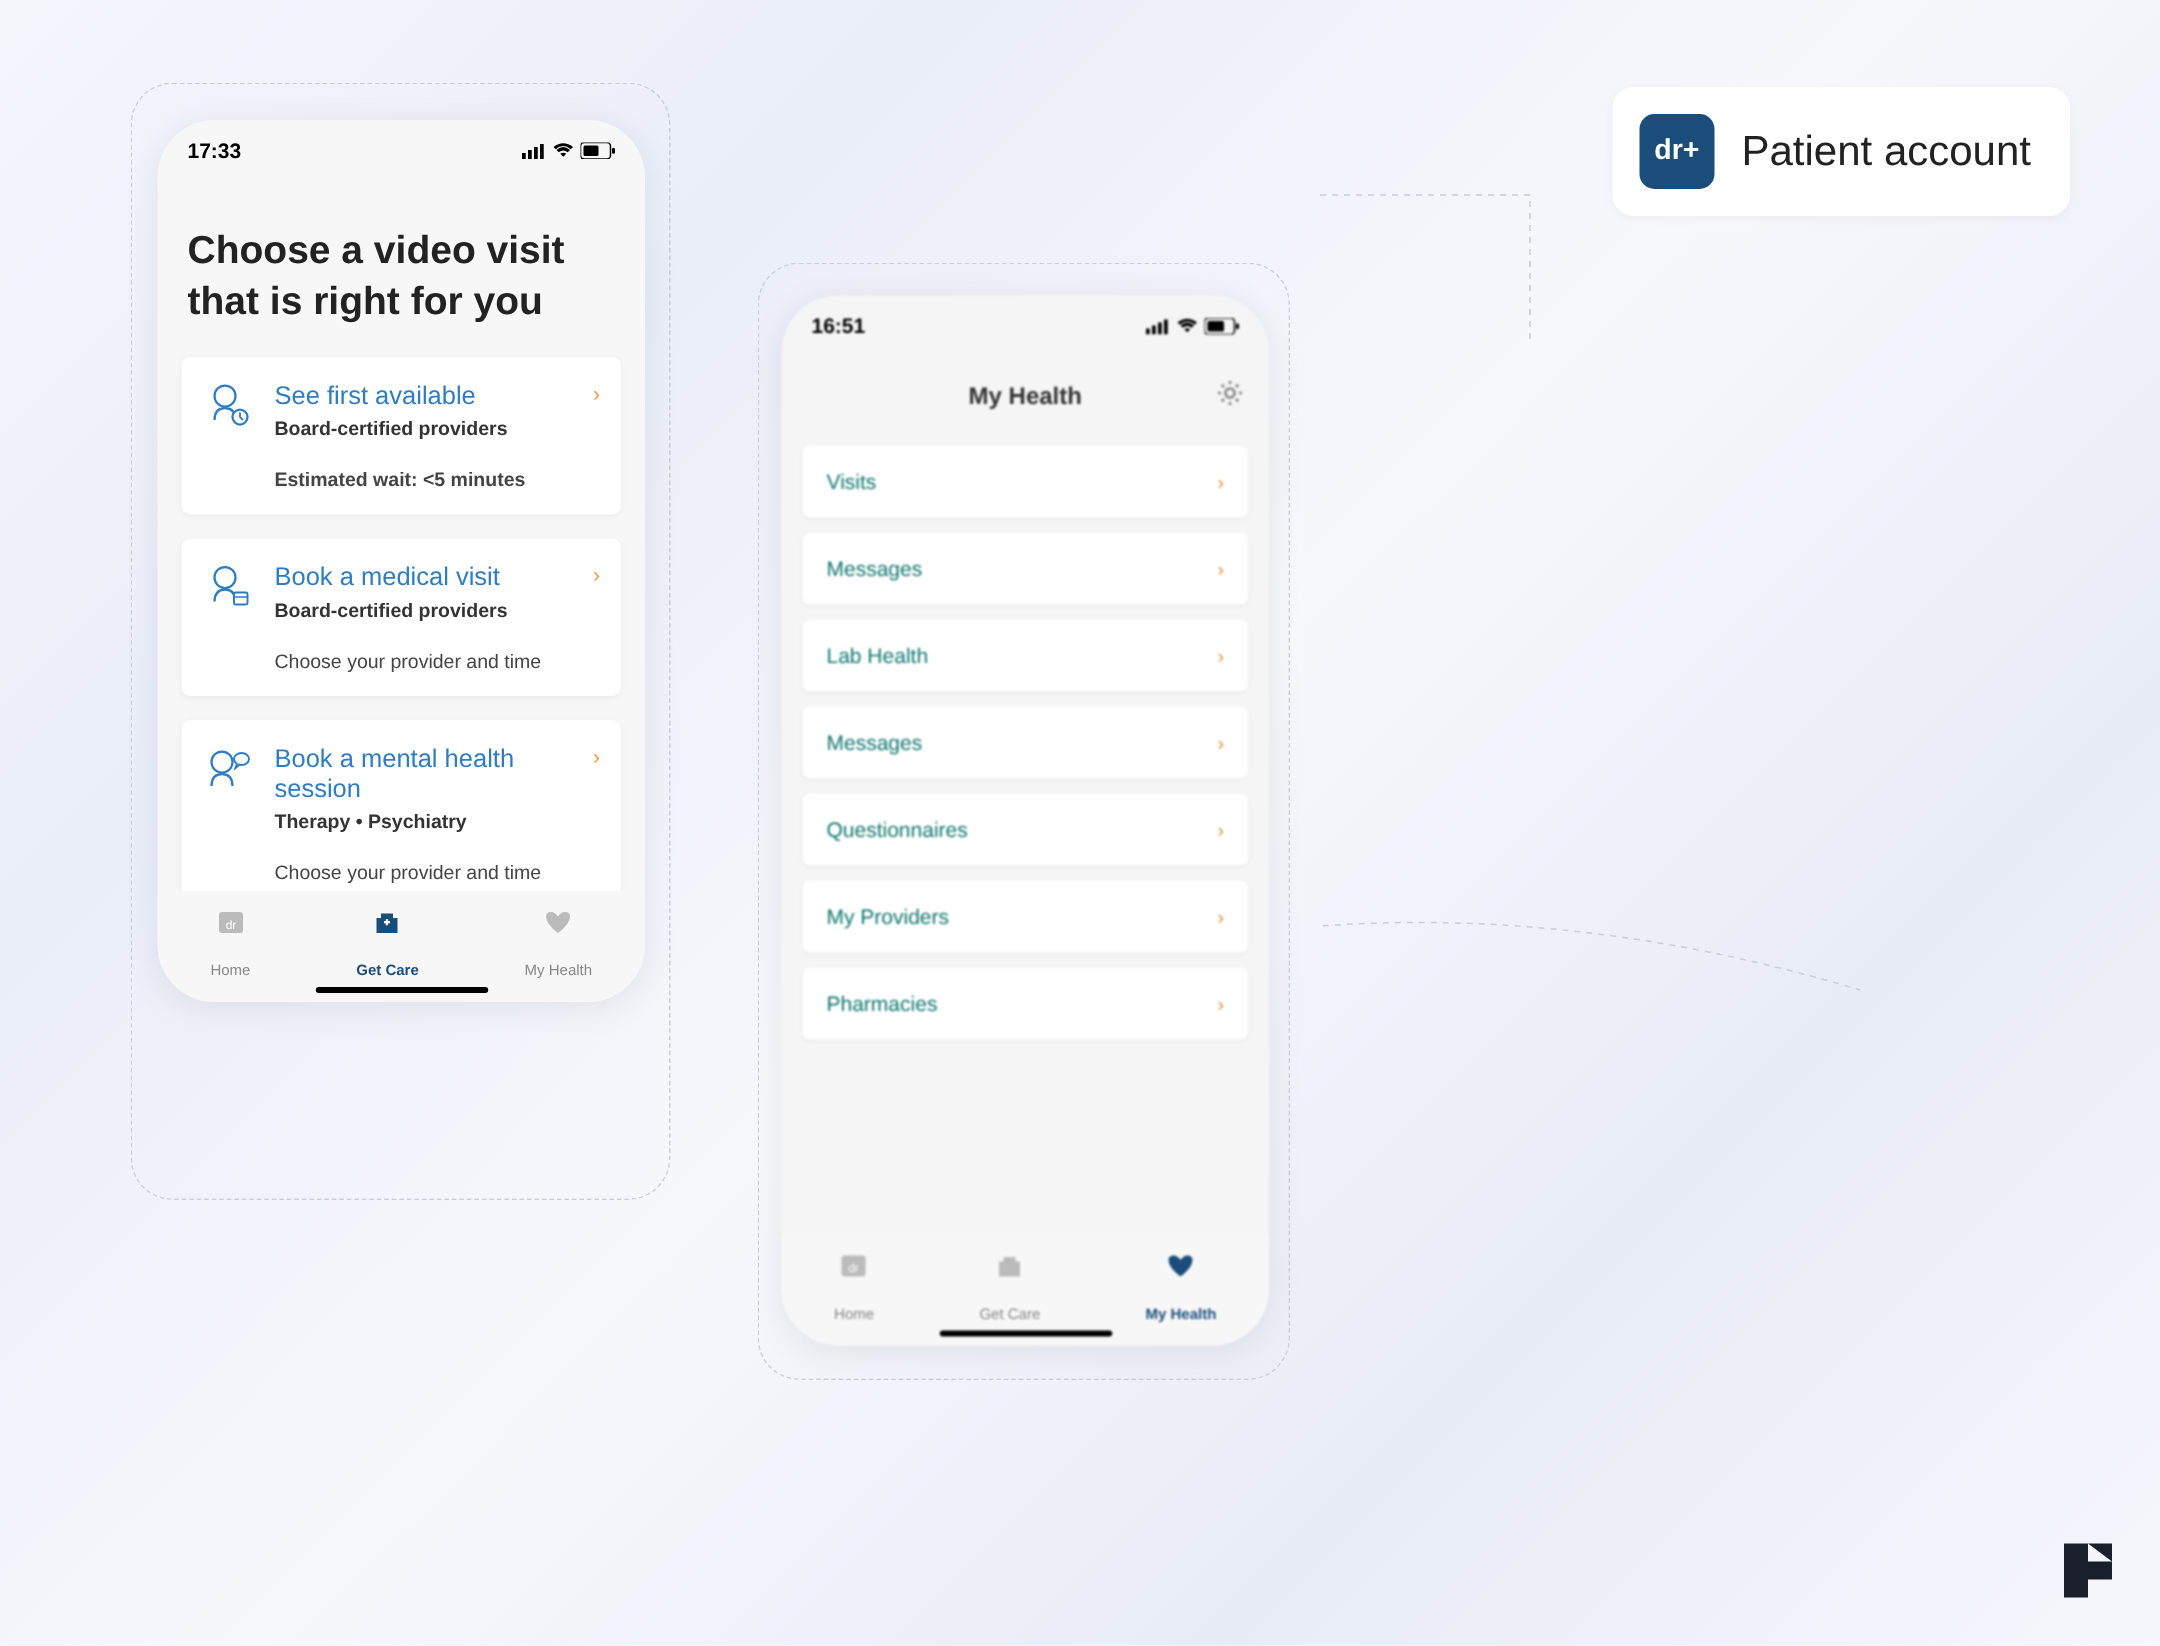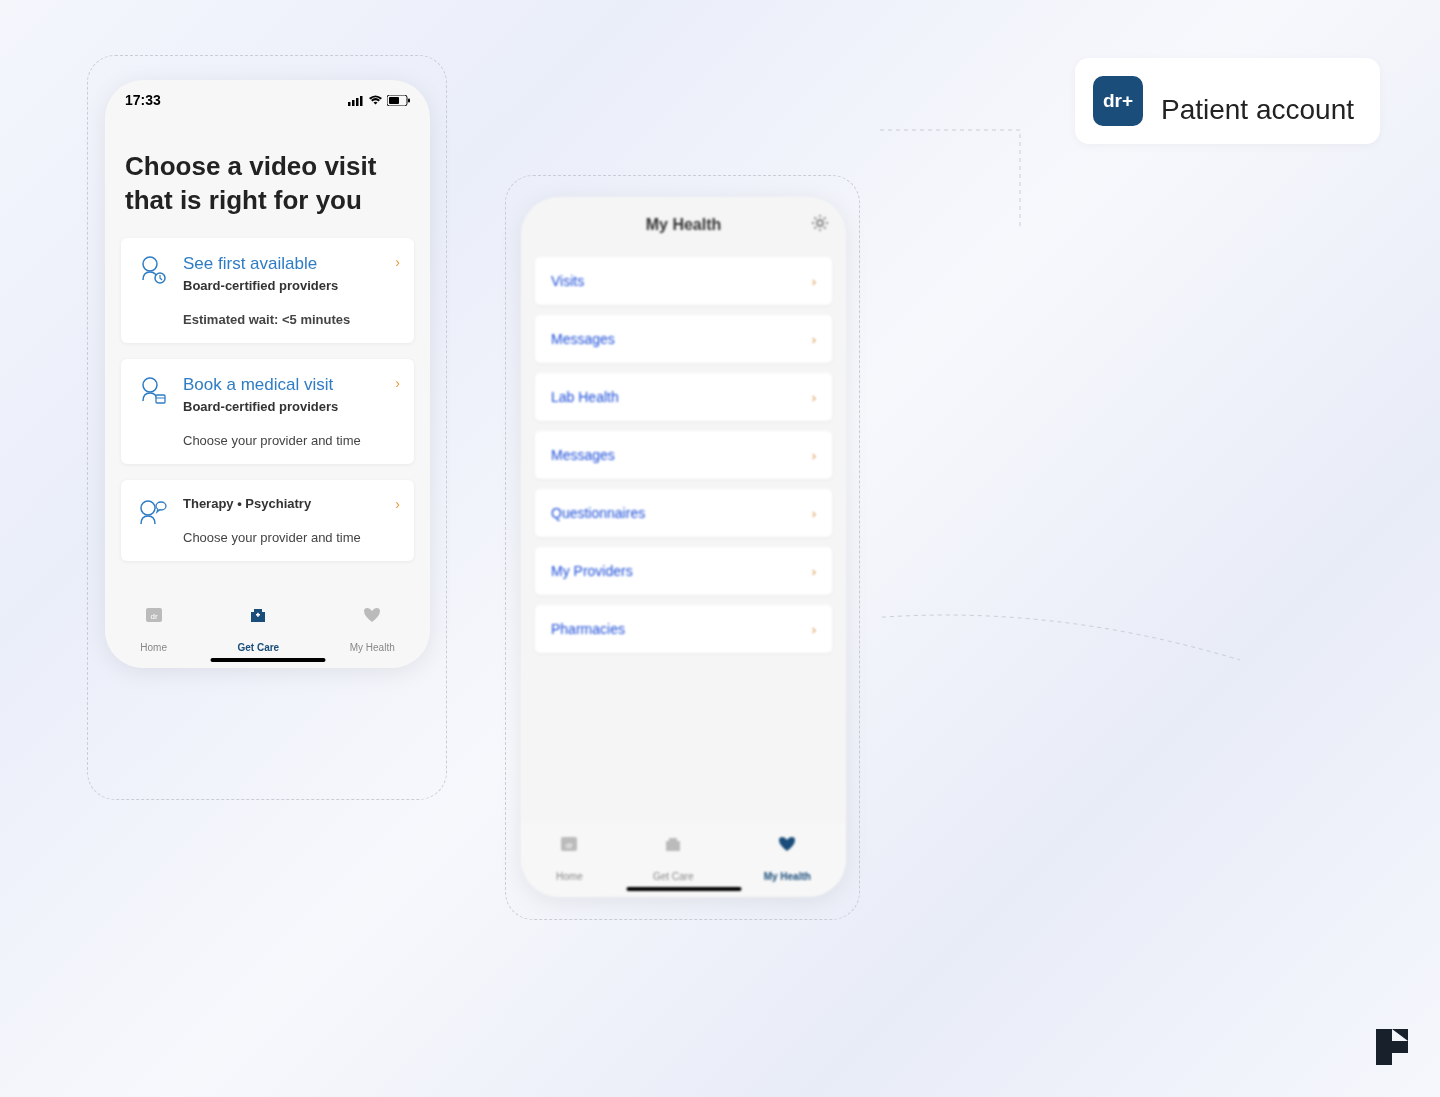--- a/index.html
+++ b/index.html
@@ -5,21 +5,21 @@
 * { box-sizing: border-box; margin: 0; padding: 0; font-family: -apple-system, BlinkMacSystemFont, "Segoe UI", Helvetica, Arial, sans-serif; }
 body { width: 1440px; height: 1097px; background: linear-gradient(135deg, #f4f6fc 0%, #eaeef9 25%, #f7f8fc 50%, #e8ecf7 75%, #f5f7fc 100%); position: relative; overflow: hidden; }
 
 
 .dashed-frame { position: absolute; border: 1px dashed #c9cdd6; border-radius: 28px; }
 .dashed-1 { top: 55px; left: 87px; width: 360px; height: 745px; }
 .dashed-2 { top: 175px; left: 505px; width: 355px; height: 745px; }
 .dashed-lines { position: absolute; top: 60px; left: 880px; width: 560px; height: 800px; pointer-events: none; }
 
 
-.badge { position: absolute; top: 58px; right: 60px; background: #fff; border-radius: 14px; padding: 18px 26px 18px 18px; display: flex; align-items: flex-end; gap: 18px; box-shadow: 0 2px 8px rgba(0,0,0,0.04); z-index: 5; }
+.badge { position: absolute; top: 58px; right: 60px; background: #fff; border-radius: 14px; padding: 18px 26px 18px 18px; display: flex; align-items: center; gap: 18px; box-shadow: 0 2px 8px rgba(0,0,0,0.04); z-index: 5; }
 .badge-logo { width: 50px; height: 50px; background: #1a4d7a; border-radius: 10px; display: flex; align-items: center; justify-content: center; color: #fff; font-size: 19px; font-weight: 600; }
 .badge-text { font-size: 28px; color: #222; font-weight: 400; }
 
 
 .phone1 { position: absolute; top: 80px; left: 105px; width: 325px; height: 588px; background: #f7f7f7; border-radius: 38px; box-shadow: 0 4px 24px rgba(0,0,0,0.08); overflow: hidden; z-index: 3; }
 .status-bar { height: 40px; display: flex; justify-content: space-between; align-items: center; padding: 0 20px; font-size: 14px; font-weight: 600; }
 .status-icons { display: flex; gap: 4px; align-items: center; }
 
 .p1-title { padding: 30px 8px 20px 20px; font-size: 26px; font-weight: 700; color: #222; line-height: 1.3; }
 
@@ -38,21 +38,21 @@
 .tab-icon { width: 22px; height: 22px; display: flex; align-items: center; justify-content: center; }
 .home-indicator { position: absolute; bottom: 6px; left: 50%; transform: translateX(-50%); width: 115px; height: 4px; background: #000; border-radius: 3px; }
 
 
 .phone2 { position: absolute; top: 197px; left: 521px; width: 325px; height: 700px; background: #f5f5f5; border-radius: 38px; box-shadow: 0 4px 24px rgba(0,0,0,0.08); overflow: hidden; filter: blur(0.8px); z-index: 2; }
 .p2-header { display: flex; align-items: center; justify-content: center; height: 44px; position: relative; margin-top: 6px; }
 .p2-header-title { font-size: 16px; font-weight: 600; color: #333; }
 .p2-gear { position: absolute; right: 16px; color: #888; font-size: 20px; }
 
 .list-row { margin: 10px 14px; background: #fff; border-radius: 5px; padding: 16px 16px; display: flex; justify-content: space-between; align-items: center; box-shadow: 0 1px 3px rgba(0,0,0,0.05); }
-.list-row-label { font-size: 14px; color: #1d4ed8; font-weight: 500; }
+.list-row-label { font-size: 14px; color: #0f766e; font-weight: 500; }
 .list-row-chevron { color: #d98a3a; font-size: 13px; }
 
 
 .corner-logo { position: absolute; bottom: 28px; right: 28px; width: 40px; height: 44px; }
 </style>
 </head>
 <body>
 
 <div class="dashed-frame dashed-1"></div>
 <div class="dashed-frame dashed-2"></div>
@@ -129,20 +129,21 @@
   <div class="visit-card">
     <div class="visit-icon">
       <svg width="34" height="34" viewBox="0 0 34 34">
           <circle cx="13" cy="12" r="7" fill="none" stroke="#2e7cc4" stroke-width="1.5"></circle>
           <path d="M6 28 Q6 20 13 20 Q20 20 20 28" fill="none" stroke="#2e7cc4" stroke-width="1.5"></path>
           <ellipse cx="26" cy="10" rx="5" ry="4" fill="#fff" stroke="#2e7cc4" stroke-width="1.3"></ellipse>
           <path d="M23 13 L22 16 L25 13.5" fill="#fff" stroke="#2e7cc4" stroke-width="1.3"></path>
         </svg>
     </div>
     <div class="visit-body">
+      <div class="visit-title">Book a mental health session</div>
       <div class="visit-line1">Therapy • Psychiatry</div>
       <div class="visit-line2">Choose your provider and time</div>
     </div>
     <div class="visit-chevron">›</div>
   </div>
 
   <div class="tab-bar">
     <div class="tab-item">
       <div class="tab-icon">
           <svg width="20" height="18">
@@ -168,20 +169,39 @@
             <path d="M10 16 Q2 10 2 5 Q2 2 5.5 2 Q8 2 10 5 Q12 2 14.5 2 Q18 2 18 5 Q18 10 10 16" fill="#bbb"></path>
           </svg>
         </div>
       <span>My Health</span>
     </div>
     <div class="home-indicator"></div>
   </div>
 </div>
 
 <div class="phone2">
+  <div class="status-bar">
+    <span>16:51</span>
+    <div class="status-icons">
+      <svg width="16" height="11">
+          <rect x="0" y="7" width="2.5" height="4" fill="#000"></rect>
+          <rect x="4" y="5" width="2.5" height="6" fill="#000"></rect>
+          <rect x="8" y="3" width="2.5" height="8" fill="#000"></rect>
+          <rect x="12" y="1" width="2.5" height="10" fill="#000"></rect>
+        </svg>
+      <svg width="15" height="11">
+          <path d="M7.5 9.5 L5.5 7.5 Q7.5 6 9.5 7.5 Z M3 5 Q7.5 1 12 5 L10.5 6.5 Q7.5 4 4.5 6.5 Z M1 3 Q7.5 -2 14 3 L12.5 4.5 Q7.5 0 2.5 4.5 Z" fill="#000"></path>
+        </svg>
+      <svg width="23" height="11">
+          <rect x="0" y="0" width="20" height="11" rx="2.5" fill="none" stroke="#000" stroke-width="1"></rect>
+          <rect x="2" y="2" width="11" height="7" rx="1" fill="#000"></rect>
+          <rect x="21" y="3.5" width="2" height="4" rx="1" fill="#000"></rect>
+        </svg>
+    </div>
+  </div>
 
   <div class="p2-header">
     <span class="p2-header-title">My Health</span>
     <span class="p2-gear">
       <svg width="20" height="20" viewBox="0 0 20 20">
           <circle cx="10" cy="10" r="3" fill="none" stroke="#888" stroke-width="1.8"></circle>
           <path d="M10 2 L10 4 M10 16 L10 18 M2 10 L4 10 M16 10 L18 10 M4.5 4.5 L6 6 M14 14 L15.5 15.5 M4.5 15.5 L6 14 M14 6 L15.5 4.5" stroke="#888" stroke-width="1.8"></path>
         </svg>
     </span>
   </div>

